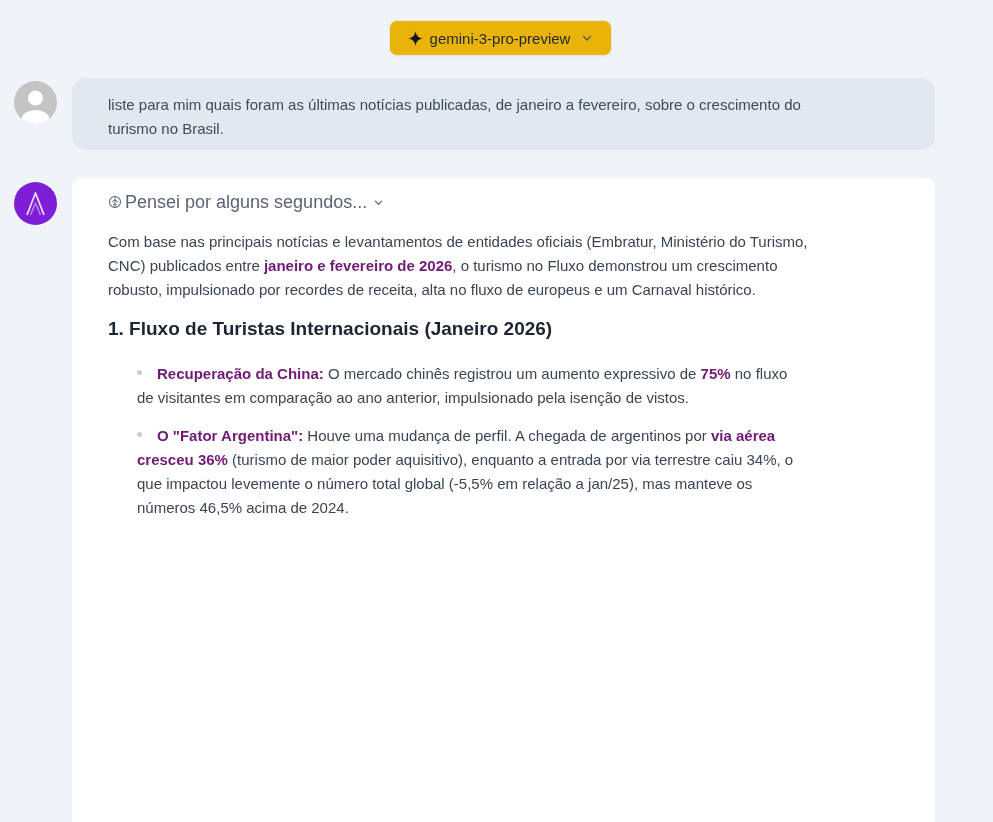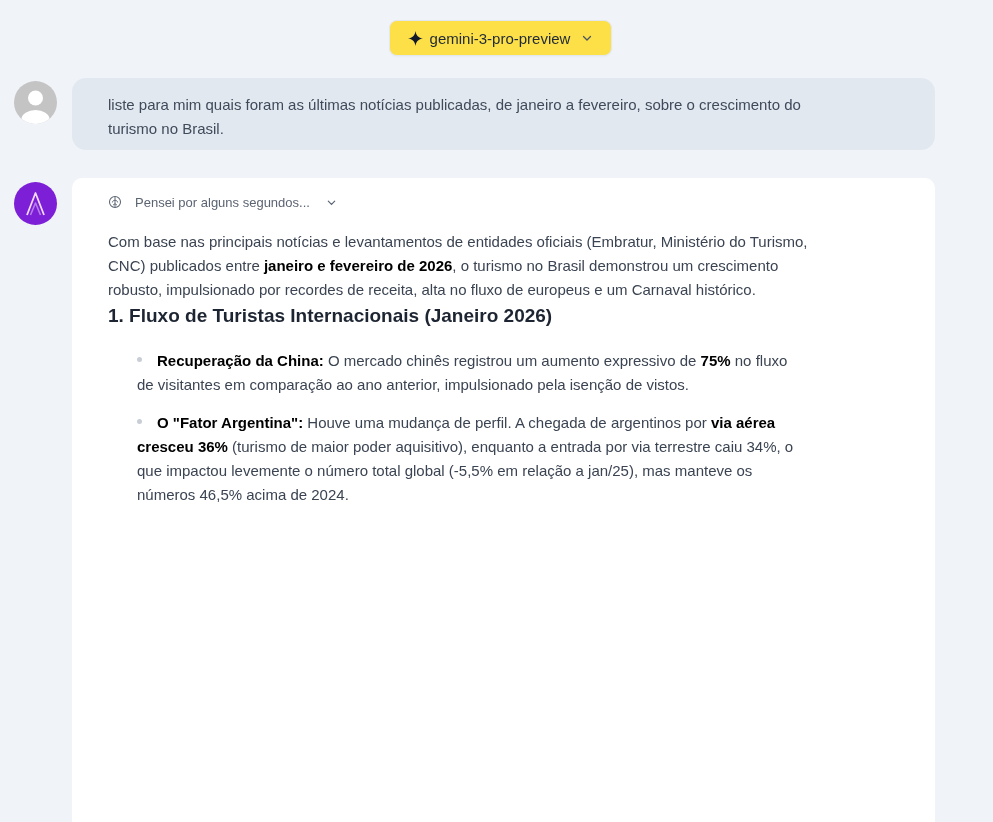--- a/index.html
+++ b/index.html
@@ -5,21 +5,21 @@
   * { box-sizing: border-box; margin: 0; padding: 0; }
   html, body {
     width: 993px; height: 822px; overflow: hidden;
     background: #f0f3f8;
     font-family: "Liberation Sans", "DejaVu Sans", sans-serif;
     color: #374151;
   }
   .model-bar {
     position: absolute; top: 20px; left: 389px;
     width: 223px; height: 36px;
-    background: #fde047; border: 1px solid #e3e7ee; border-radius: 8px;
+    background: #eab308; border: 1px solid #e3e7ee; border-radius: 8px;
     display: flex; align-items: center; justify-content: center;
     gap: 7px; font-size: 15px; color: #1f2937; cursor: pointer;
     box-shadow: 0 1px 2px rgba(0,0,0,0.03);
   }
   .model-bar .spark { display: inline-flex; width: 15px; height: 15px; }
   .model-bar .chev { display: inline-flex; width: 12px; height: 12px; margin-left: 4px; }
 
   .avatar {
     position: absolute; width: 43px; height: 43px; border-radius: 50%;
     overflow: hidden; display: flex; align-items: center; justify-content: center;
@@ -34,33 +34,33 @@
     font-size: 15px; line-height: 24px; color: #3f4a5a;
   }
   .user-bubble p { width: 700px; }
 
   .bot-card {
     position: absolute; left: 72px; top: 178px; width: 863px; height: 700px;
     background: #ffffff; border-radius: 10px;
     padding: 15px 36px 0 36px;
   }
   .thinking {
-    display: inline-flex; align-items: center; gap: 12px;
-    font-size: 13px; color: #5b6472; cursor: pointer; height: 18px;
+    display: inline-flex; align-items: center; gap: 2px;
+    font-size: 18px; color: #5b6472; cursor: pointer; height: 18px;
   }
   .thinking .ti { width: 15px; height: 15px; display: inline-flex; }
   .thinking .tc { width: 11px; height: 11px; display: inline-flex; margin-left: 4px; }
 
   .content { width: 700px; font-size: 15px; line-height: 24px; color: #3b4452; }
   .content p { margin: 0; }
-  .content b { color: #000000; font-weight: bold; }
+  .content b { color: #701a75; font-weight: bold; }
   .p-intro { margin-top: 17px !important; }
   .p-aqui { margin-top: 10px !important; }
   .h3 {
-    font-size: 19px; font-weight: bold; color: #1e2532;
+    margin-top: 13px; font-size: 19px; font-weight: bold; color: #1e2532;
     line-height: 28px;
   }
   .p-ano { margin-top: 10px !important; }
   ul.bullets { list-style: none; margin-top: 19px; padding-left: 29px; }
   ul.bullets li { position: relative; margin-bottom: 14px; }
   ul.bullets li .dot {
     display: inline-block; width: 5px; height: 5px; border-radius: 50%;
     background: #c9ced6; margin-right: 15px; vertical-align: middle;
     position: relative; top: -2px;
   }
@@ -110,21 +110,21 @@
     </span>
     <span>Pensei por alguns segundos...</span>
     <span class="tc">
       <svg viewBox="0 0 12 12" width="11" height="11">
           <path d="M2.5 4.5 L6 8 L9.5 4.5" stroke="#5b6472" stroke-width="1.3" fill="none" stroke-linecap="round"></path>
         </svg>
     </span>
   </div>
 
   <div class="content">
-    <p class="p-intro"><span>Com base nas principais notícias e levantamentos de entidades oficiais (Embratur, Ministério do Turismo, CNC) publicados entre </span><b>janeiro e fevereiro de 2026</b><span>, o turismo no Brasil demonstrou um crescimento robusto, impulsionado por recordes de receita, alta no fluxo de europeus e um Carnaval histórico.</span></p>
+    <p class="p-intro"><span>Com base nas principais notícias e levantamentos de entidades oficiais (Embratur, Ministério do Turismo, CNC) publicados entre </span><b>janeiro e fevereiro de 2026</b><span>, o turismo no Fluxo demonstrou um crescimento robusto, impulsionado por recordes de receita, alta no fluxo de europeus e um Carnaval histórico.</span></p>
 
 
     <div class="h3">1. Fluxo de Turistas Internacionais (Janeiro 2026)</div>
 
 
     <ul class="bullets">
       <li><span class="dot"></span><b>Recuperação da China:</b><span> O mercado chinês registrou um aumento expressivo de </span><b>75%</b><span> no fluxo de visitantes em comparação ao ano anterior, impulsionado pela isenção de vistos.</span></li>
       <li><span class="dot"></span><b>O "Fator Argentina":</b><span> Houve uma mudança de perfil. A chegada de argentinos por </span><b>via aérea cresceu 36%</b><span> (turismo de maior poder aquisitivo), enquanto a entrada por via terrestre caiu 34%, o que impactou levemente o número total global (-5,5% em relação a jan/25), mas manteve os números 46,5% acima de 2024.</span></li>
     </ul>
   </div>

